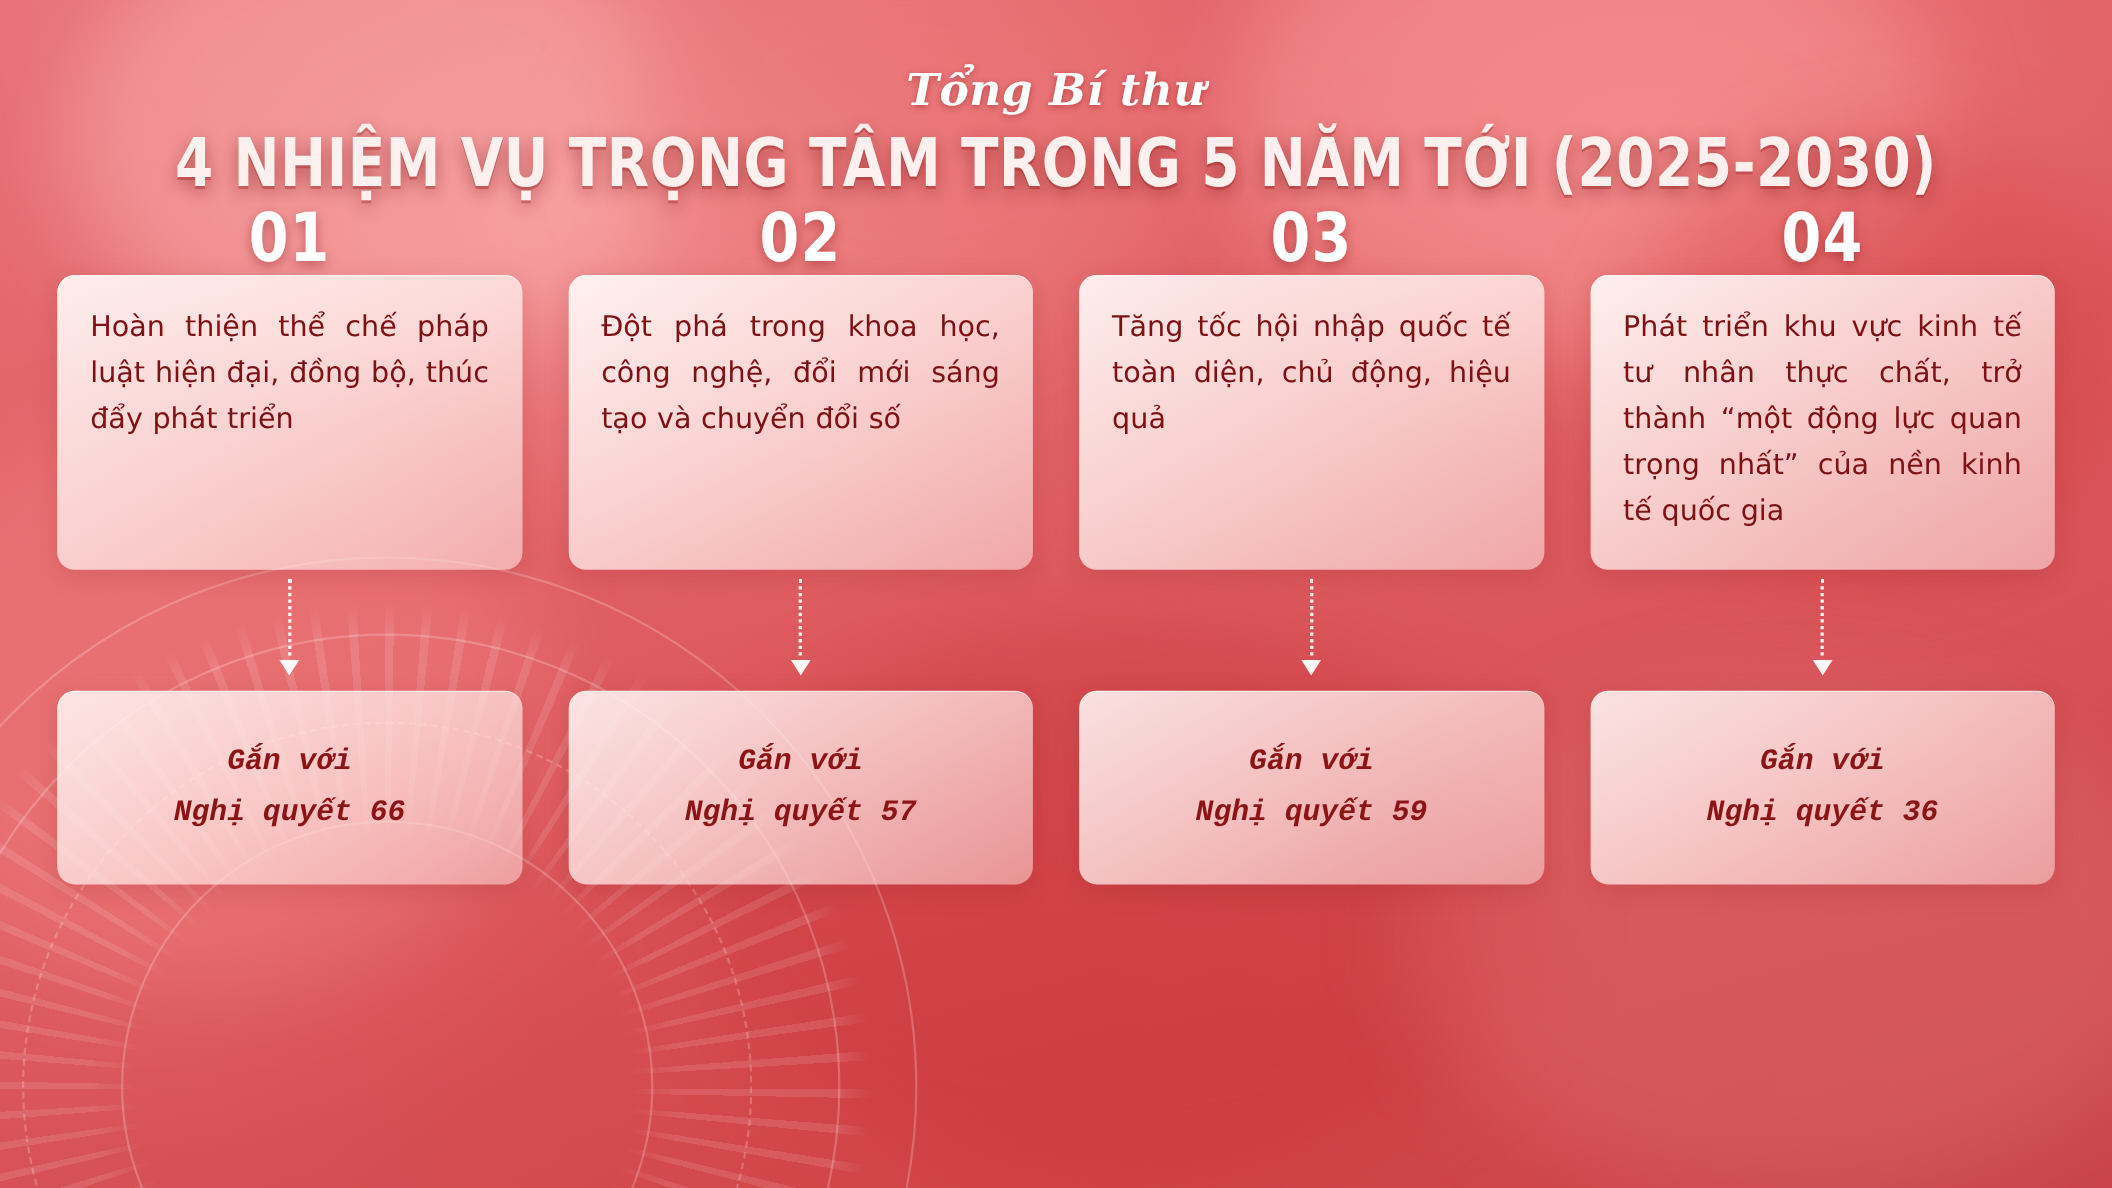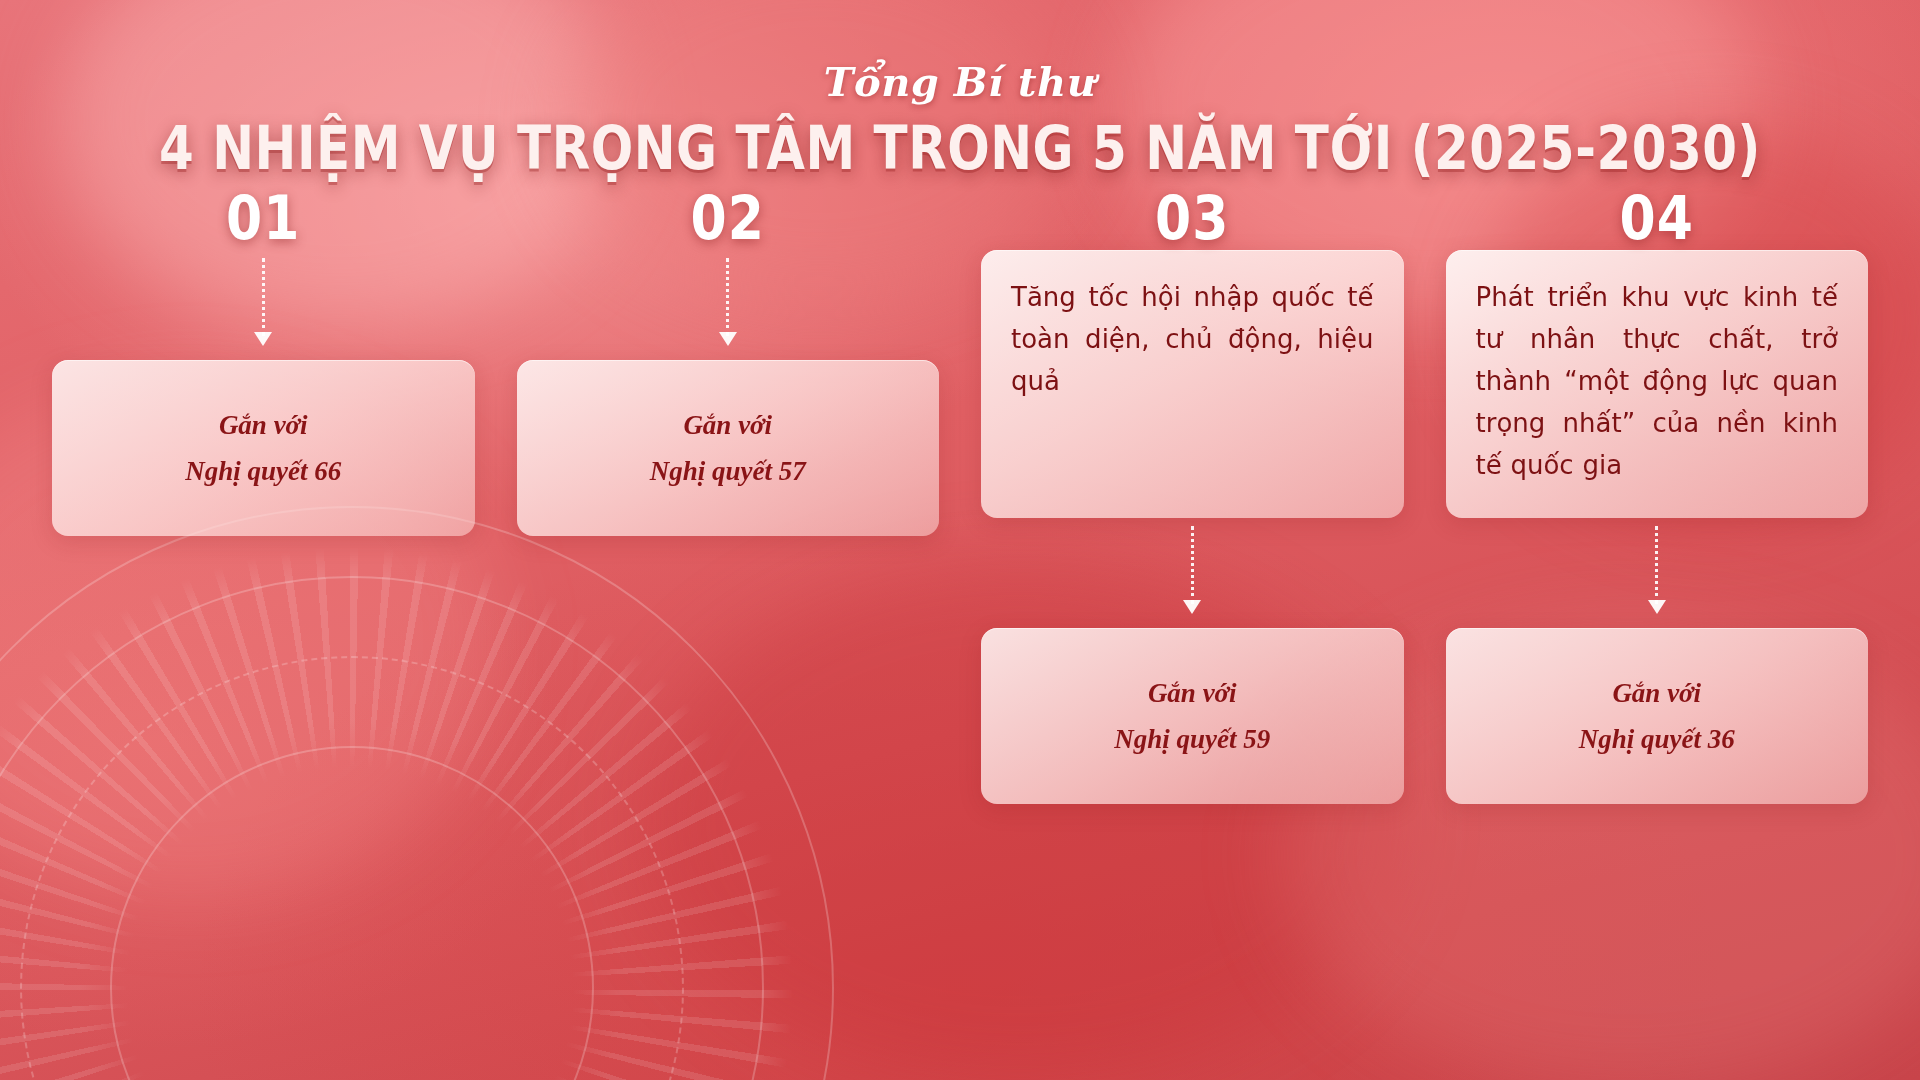--- a/index.html
+++ b/index.html
@@ -188,21 +188,21 @@
     height: 176px;
     display: flex;
     flex-direction: column;
     justify-content: center;
     align-items: center;
     gap: 14px;
     background: linear-gradient(150deg, rgba(255,246,245,0.88) 0%, rgba(255,230,228,0.74) 50%, rgba(250,206,204,0.58) 100%);
   }
   .card-bottom .lead,
   .card-bottom .res {
-    font-family: Liberation Serif, serif;
+    font-family: Liberation Mono, monospace;
     font-style: italic;
     font-weight: 700;
     font-size: 27px;
     color: #8a1416;
     line-height: 1.2;
   }
 </style>
 </head>
 <body>
 
@@ -224,32 +224,38 @@
 
   <div class="header">
     <div class="eyebrow">Tổng Bí thư</div>
     <div class="headline">4 NHIỆM VỤ TRỌNG TÂM TRONG 5 NĂM TỚI (2025-2030)</div>
   </div>
 
   <div class="columns">
 
     <div class="col">
       <div class="num">01</div>
+      <div class="card card-top">
+        <p>Hoàn thiện thể chế pháp luật hiện đại, đồng bộ, thúc đẩy phát triển</p>
+      </div>
       <div class="connector">
         <span class="line"></span>
         <span class="arrow"></span>
       </div>
       <div class="card card-bottom">
         <div class="lead">Gắn với</div>
         <div class="res">Nghị quyết 66</div>
       </div>
     </div>
 
     <div class="col">
       <div class="num">02</div>
+      <div class="card card-top">
+        <p>Đột phá trong khoa học, công nghệ, đổi mới sáng tạo và chuyển đổi số</p>
+      </div>
       <div class="connector">
         <span class="line"></span>
         <span class="arrow"></span>
       </div>
       <div class="card card-bottom">
         <div class="lead">Gắn với</div>
         <div class="res">Nghị quyết 57</div>
       </div>
     </div>
 

